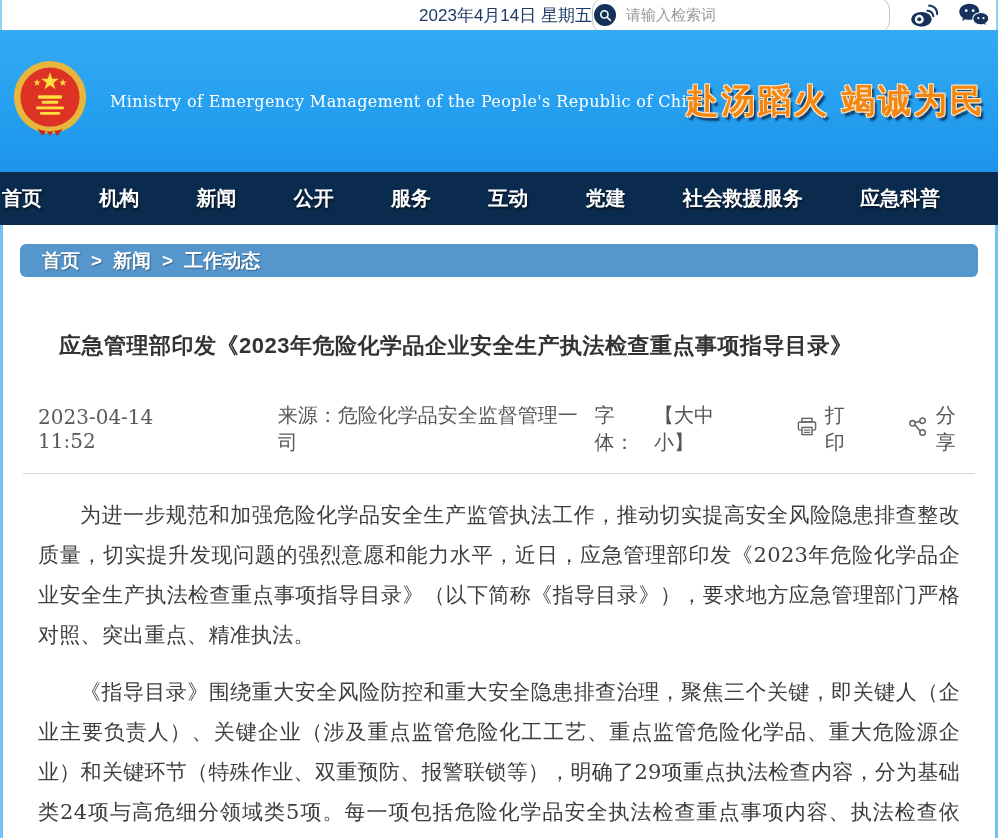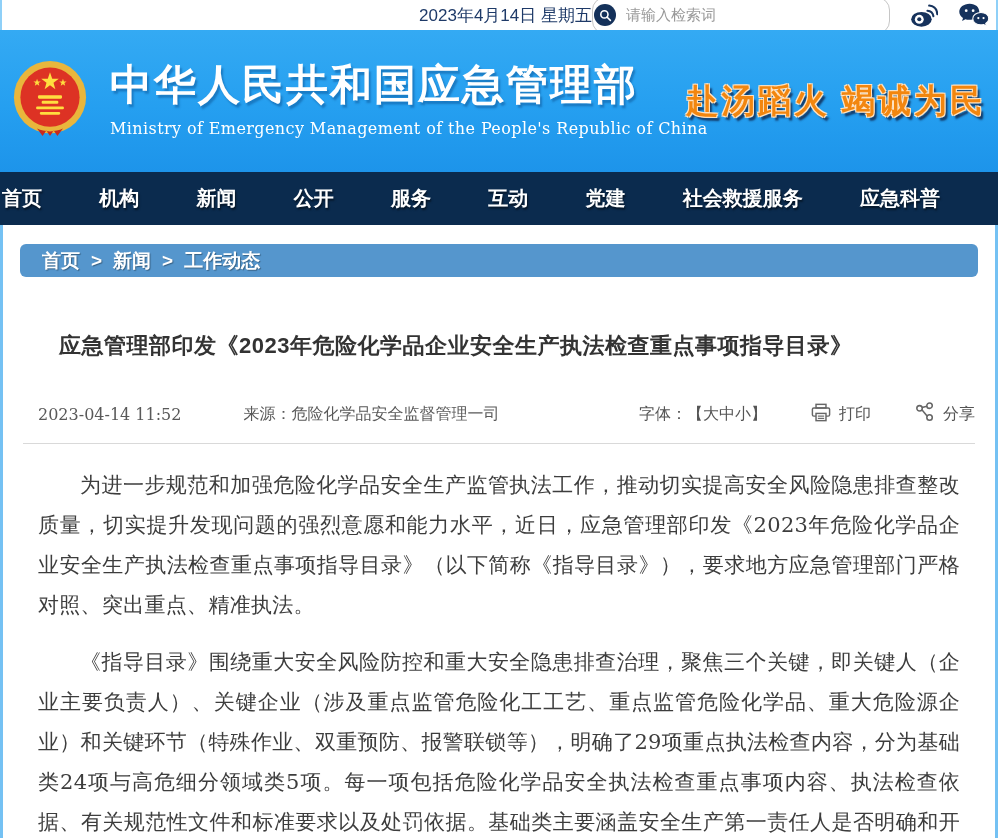--- a/index.html
+++ b/index.html
@@ -85,21 +85,21 @@
   .crumb { cursor:pointer; }
   .crumb-sep { margin:0 11px; font-weight:bold; }
 
   .article-title {
     margin:54px 56px 0; color:#333; font-size:22px; font-weight:bold;
     letter-spacing:.5px;
   }
 
   .meta-row {
     margin:41px 20px 0 35px; display:flex; align-items:center;
-    color:#595959; font-size:16px;
+    color:#595959; font-size:20px;
     font-family:"DejaVu Serif","Liberation Serif",serif;
   }
   .meta-source { margin-left:62px; }
   .meta-right { margin-left:auto; display:flex; align-items:center; color:#555; }
   .font-sizes { cursor:pointer; }
   .meta-action { display:flex; align-items:center; margin-left:44px; cursor:pointer; }
   .meta-action .lbl { margin-left:8px; }
 
   .divider { margin:17px 20px 0; border-top:1px solid #d9d9d9; height:0; }
 
@@ -156,21 +156,20 @@
       <polygon points="26,20 27,23 30,23 27.6,24.8 28.4,27.8 26,26 23.6,27.8 24.4,24.8 22,23 25,23" fill="#ffde3f"></polygon>
       <polygon points="54,20 55,23 58,23 55.6,24.8 56.4,27.8 54,26 51.6,27.8 52.4,24.8 50,23 53,23" fill="#ffde3f"></polygon>
       <rect x="27" y="38" width="26" height="3.6" rx="1.2" fill="#ffde3f"></rect>
       <rect x="31" y="44" width="18" height="3.2" rx="1.2" fill="#ffde3f"></rect>
       <rect x="25" y="50" width="30" height="3.2" rx="1.2" fill="#ffde3f"></rect>
       <rect x="29" y="56" width="22" height="3" rx="1.2" fill="#ffde3f"></rect>
       <path d="M26 74 l6 8 4-6 4 6 4-6 4 6 6-8 c-8 4-20 4-28 0z" fill="#c62a1e"></path>
     </svg>
   </span>
   <div class="banner-text">
-    <div class="banner-title">中华人民共和国应急管理部</div>
     <div class="banner-sub">Ministry of Emergency Management of the People's Republic of China</div>
   </div>
   <div class="slogan">
     <div class="slogan-line">赴汤蹈火 竭诚为民</div>
   </div>
 </div>
 
 <div class="mainnav">
   <span class="nav-item">首页</span>
   <span class="nav-item">机构</span>

